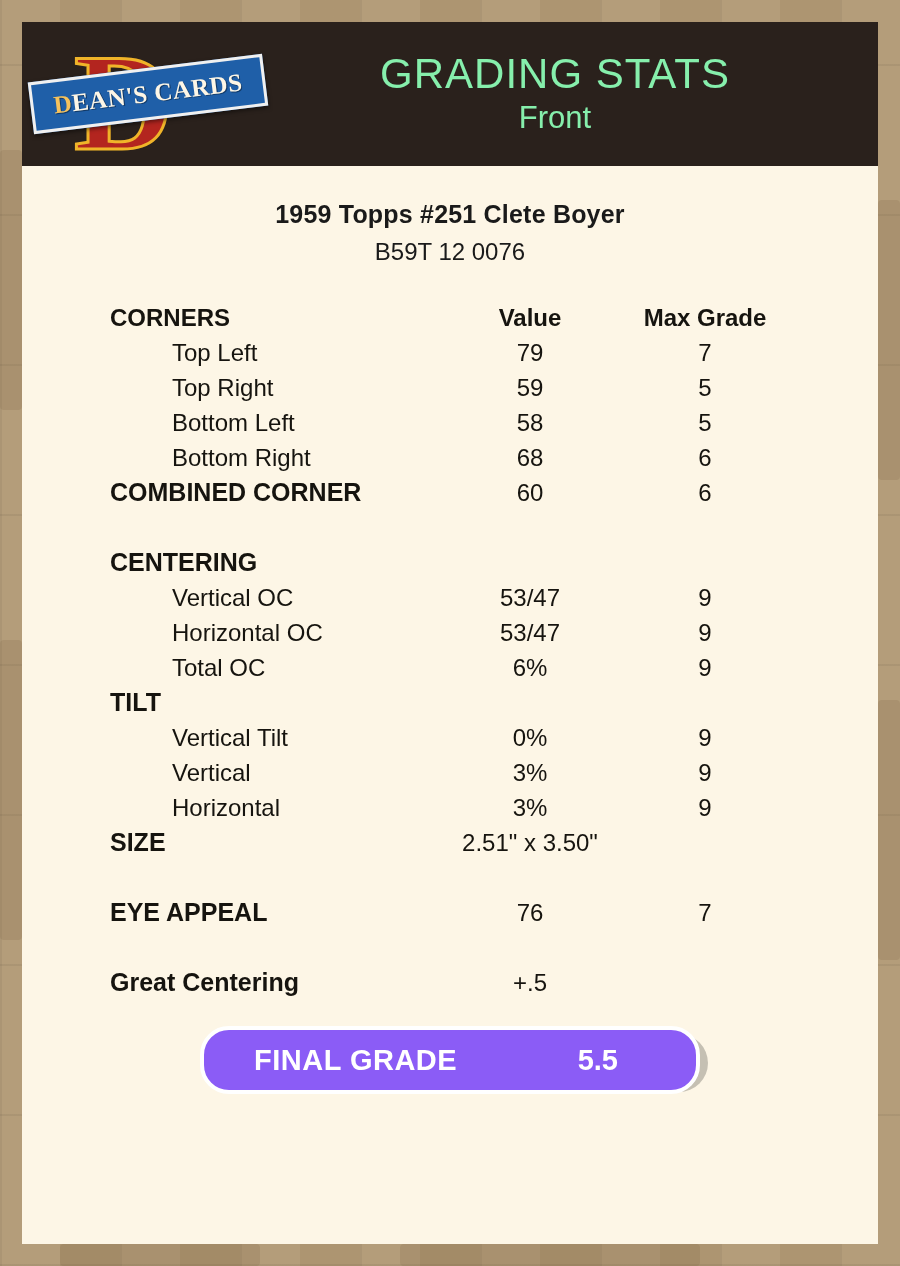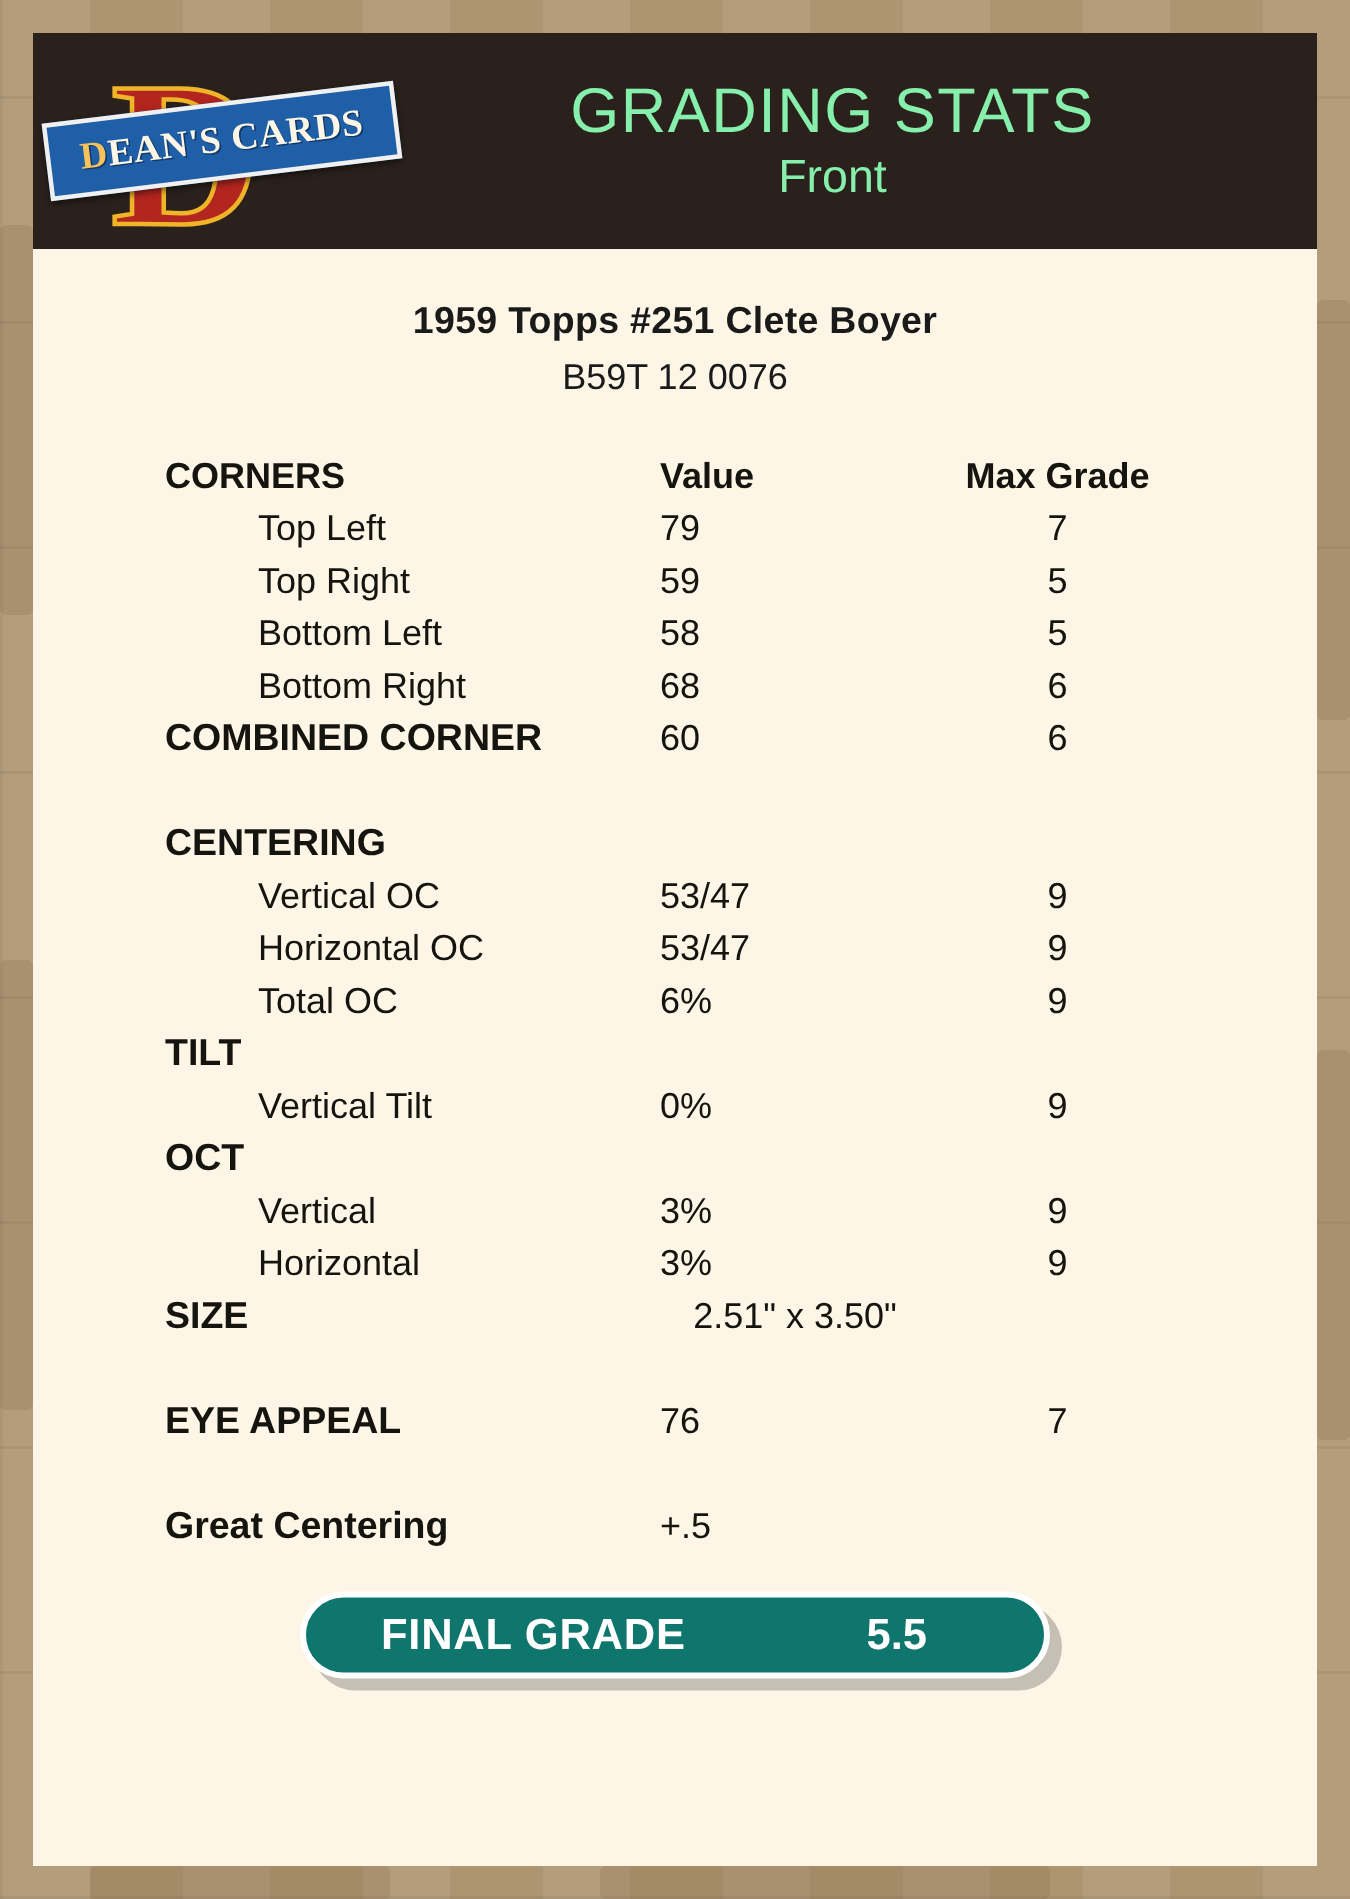--- a/index.html
+++ b/index.html
@@ -128,21 +128,21 @@
     color: #16140f;
   }
   table.stats td {
     font-size: 24px;
     padding: 0;
     height: 35px;
     vertical-align: middle;
     white-space: nowrap;
   }
   td.c-label { width: 330px; padding-left: 12px; }
-  td.c-value { width: 180px; }
+  td.c-value { width: 180px; text-align: center; }
   td.c-grade { width: 170px; text-align: center; }
 
   .hdr td { font-weight: bold; font-size: 25px; height: 44px; }
   .section td.c-label { font-weight: bold; font-size: 25px; }
   .indent { padding-left: 62px !important; }
   .spacer td { height: 18px; }
 
   .final-wrap {
     margin: 26px auto 0 auto;
     width: 500px;
@@ -153,22 +153,22 @@
     left: 8px;
     top: 8px;
     width: 500px;
     height: 58px;
     background: rgba(0,0,0,0.22);
     border-radius: 29px;
   }
   .final-grade {
     position: relative;
     width: 500px;
-    height: 58px;
-    background: #0f766e;
+    height: 68px;
+    background: #8b5cf6;
     border: 4px solid #ffffff;
     border-radius: 29px;
     display: flex;
     align-items: center;
     color: #ffffff;
     font-weight: bold;
     font-size: 29px;
   }
   .final-label { padding-left: 50px; letter-spacing: 0.5px; }
   .final-value { margin-left: auto; padding-right: 78px; font-size: 29px; }
@@ -263,25 +263,20 @@
           <tr class="section">
             <td class="c-label">TILT</td>
             <td class="c-value"></td>
             <td class="c-grade"></td>
           </tr>
           <tr>
             <td class="c-label indent">Vertical Tilt</td>
             <td class="c-value">0%</td>
             <td class="c-grade">9</td>
           </tr>
-          <tr class="section">
-            <td class="c-label">OCT</td>
-            <td class="c-value"></td>
-            <td class="c-grade"></td>
-          </tr>
           <tr>
             <td class="c-label indent">Vertical</td>
             <td class="c-value">3%</td>
             <td class="c-grade">9</td>
           </tr>
           <tr>
             <td class="c-label indent">Horizontal</td>
             <td class="c-value">3%</td>
             <td class="c-grade">9</td>
           </tr>

